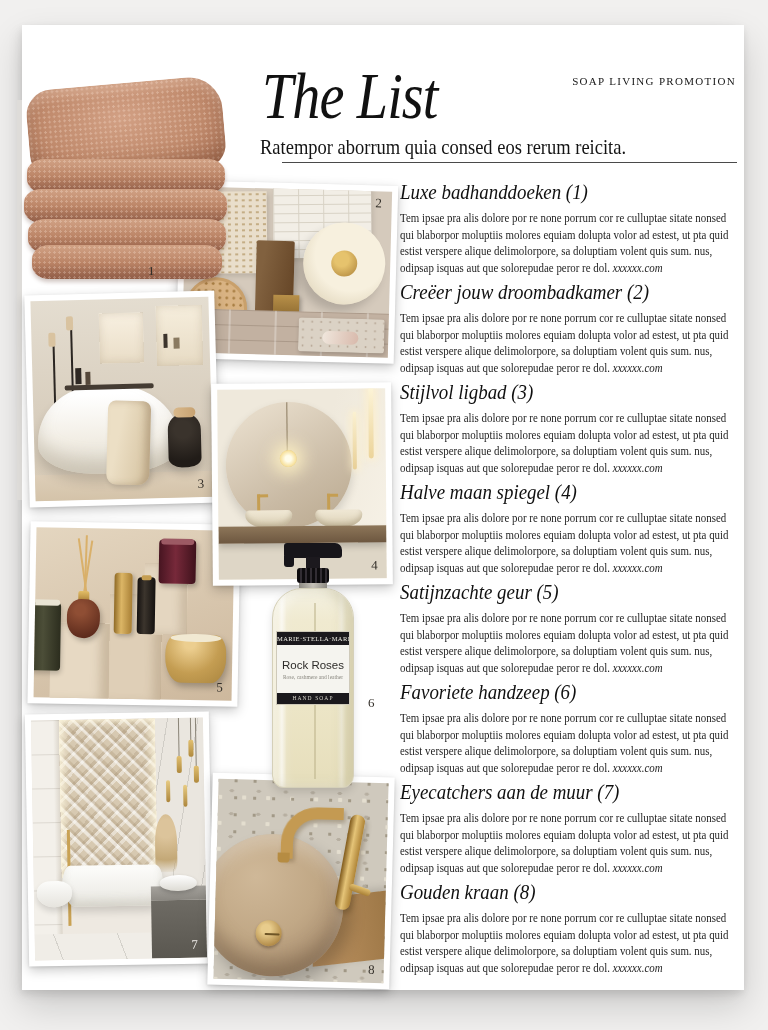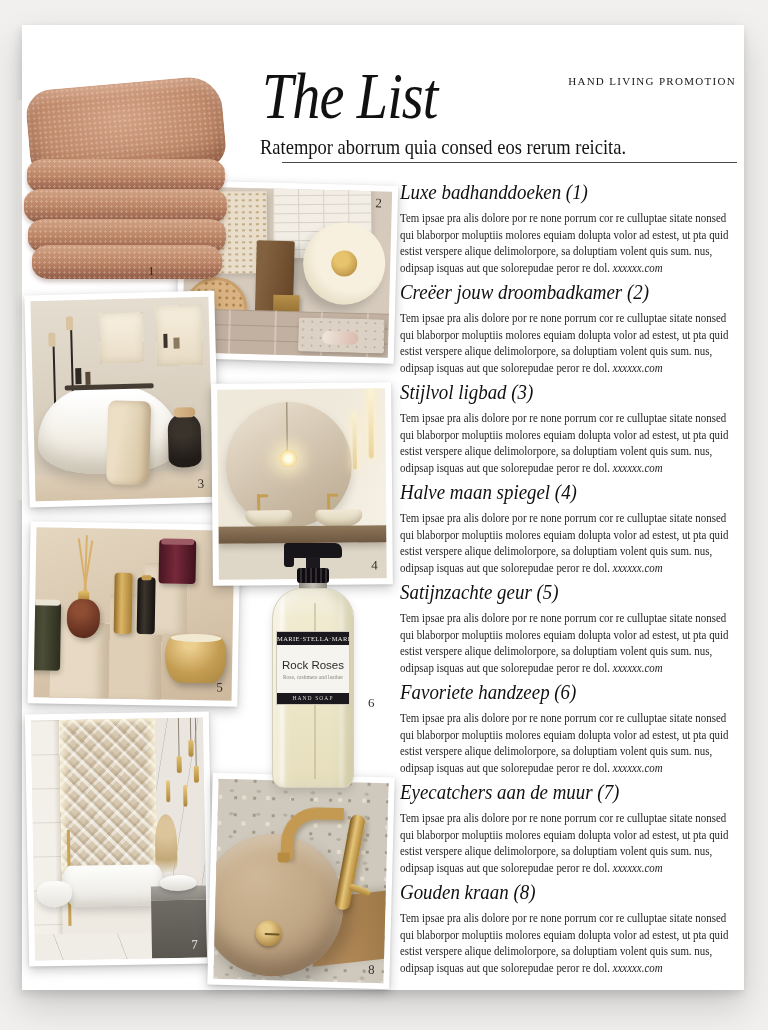--- a/index.html
+++ b/index.html
@@ -242,21 +242,21 @@
              box-shadow:3px 3px 5px rgba(70,50,20,.3); }
   .tp-handle { right:9%; top:52%; width:22px; height:7px; border-radius:4px; transform:rotate(18deg);
                background:linear-gradient(#e2c070,#a87f35); }
 </style>
 </head>
 <body>
 
 <div class="canvas">
   <div class="sheet">
 
-    <div class="promo">HAND LIVING PROMOTION</div>
+    <div class="promo">SOAP LIVING PROMOTION</div>
     <h1 class="title">The List</h1>
     <div class="subtitle">Ratempor aborrum quia consed eos rerum reicita.</div>
     <div class="rule"></div>
 
     <div class="entries">
       <section class="entry">
         <h2>Luxe badhanddoeken (1)</h2>
         <p><span>Tem ipsae pra alis dolore por re none porrum cor re culluptae sitate nonsed qui blaborpor moluptiis molores equiam dolupta volor ad estest, ut pta quid estist verspere alique delimolorpore, sa doluptiam volent quis sum. nus, odipsap isquas aut que solorepudae peror re dol.</span> <span class="xlink">xxxxxx.com</span></p>
       </section>
       <section class="entry">

